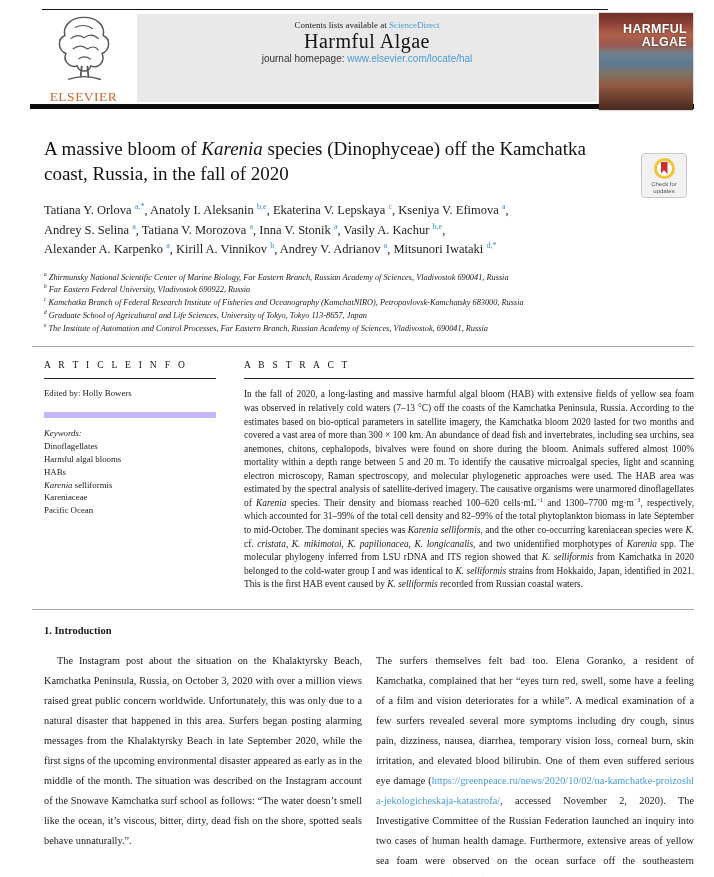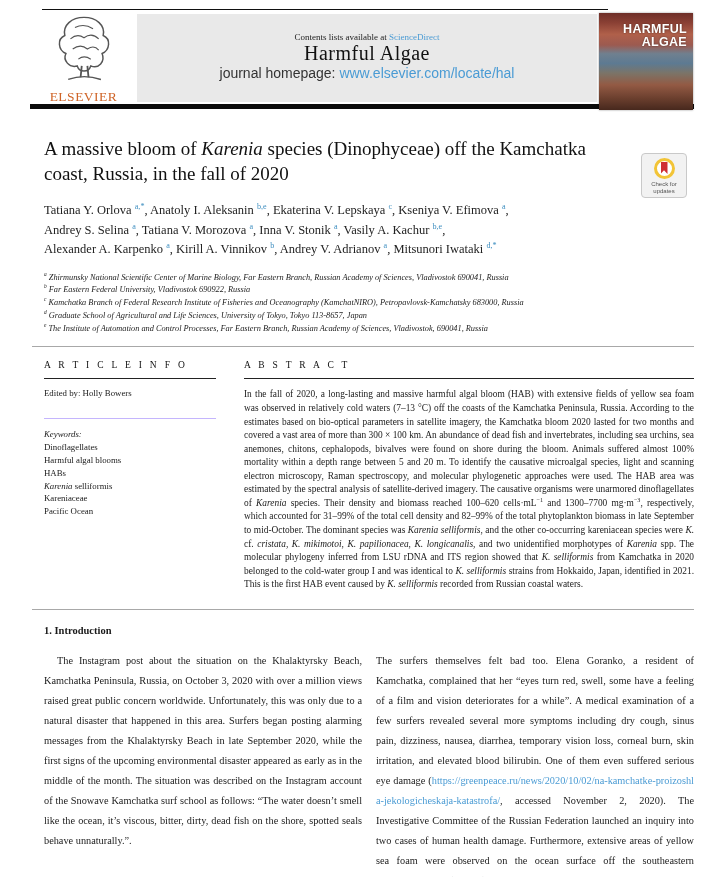--- a/index.html
+++ b/index.html
@@ -8,24 +8,24 @@
   .link{color:#4a9bd4;}
   sup{font-size:65%;vertical-align:super;line-height:0;}
   
   .running-head{padding-top:10px;text-align:center;font-size:8px;color:#333;}
   
   .banner{margin:9px 20px 0 30px;position:relative;}
   .banner-topline{margin-left:12px;width:566px;border-top:1.2px solid #111;}
   .banner-row{display:flex;margin-top:4px;height:88px;}
   .logo-col{width:107px;background:#fff;display:flex;flex-direction:column;align-items:center;justify-content:flex-start;}
   .elsevier-wordmark{font-size:13.5px;color:#cf6427;letter-spacing:0.5px;margin-top:1px;}
-  .gray-box{flex:1;background:#e9e9e9;margin-right:97px;display:flex;flex-direction:column;align-items:center;justify-content:center;padding:6px 0 10px;}
+  .gray-box{flex:1;background:#e9e9e9;margin-right:97px;display:flex;flex-direction:column;align-items:center;justify-content:flex-start;padding:6px 0 10px;}
   .contents-line{font-size:9px;color:#222;}
   .journal-title{font-size:20px;letter-spacing:0.5px;color:#111;}
-  .homepage-line{font-family:"Liberation Sans",sans-serif;font-size:14px;color:#333;}
+  .homepage-line{font-family:"Liberation Sans",sans-serif;font-size:10px;color:#333;}
   .black-bar{height:5px;background:#0b0b0b;margin-top:2px;}
   .cover{position:absolute;right:1px;top:4px;width:94px;height:97px;background:
     linear-gradient(180deg,#6e2f28 0%,#8a4034 10%,#b0604a 22%,#9c5a50 33%,#70808f 42%,#5d7a92 52%,#7b7468 62%,#935a44 74%,#6b3f2e 88%,#47281d 100%);
     box-shadow:0 0 2px rgba(0,0,0,.4);}
   .cover-title{position:absolute;top:10px;right:6px;text-align:right;color:#fff;font-family:"Liberation Sans",sans-serif;font-weight:bold;font-size:12.5px;line-height:13px;letter-spacing:0.3px;text-shadow:0 0 2px rgba(0,0,0,.5);}
   
   .article-title{margin:27px 95px 0 44px;font-size:19px;line-height:25px;color:#111;font-family:Liberation Serif, serif;}
   .check-badge{position:absolute;right:27px;top:153px;width:40px;border:1px solid #c9c9c9;border-radius:4px;background:#f2f2f2;text-align:center;padding:4px 2px 3px;}
   .badge-ring{width:15px;height:15px;border:3px solid #f2c437;border-radius:50%;background:#fff;margin:0 auto;position:relative;}
   .badge-pin{position:absolute;left:4px;top:1px;width:7px;height:12px;background:#cf2e31;clip-path:polygon(0 0,100% 0,100% 100%,50% 68%,0 100%);}
@@ -33,21 +33,21 @@
   
   .authors{margin:15px 20px 0 44px;font-size:12.5px;line-height:19.5px;color:#222;}
   .authors sup{color:#3f8fc0;}
   .affiliations{margin:12px 20px 0 44px;font-size:8.3px;line-height:12.8px;color:#222;}
   .affiliations sup{font-style:italic;}
   
   .info-abstract{margin:11px 20px 0 32px;border-top:1px solid #a8a8a8;border-bottom:1px solid #a8a8a8;display:flex;padding:13px 0 17px 12px;}
   .info-col{width:172px;margin-right:28px;flex:none;}
   .abs-col{flex:1;}
   .sec-heading{font-size:9.5px;letter-spacing:2.8px;color:#111;padding-bottom:8px;border-bottom:1px solid #222;}
-  .edited{font-size:8.8px;padding:9px 0 20px;border-bottom:1px solid #c4b5fd;}
+  .edited{font-size:8.8px;padding:9px 0 14px;border-bottom:6px solid #c4b5fd;}
   .keywords{margin-top:9px;font-size:8.8px;line-height:12.8px;}
   .kw-label{font-style:italic;}
   .abstract-body{margin-top:9px;font-size:9.4px;line-height:13.55px;text-align:justify;}
   
   .intro{margin:15px 20px 0 44px;}
   .intro-heading{font-size:10.5px;font-weight:bold;margin-bottom:15px;}
   .intro-cols{display:flex;gap:14px;}
   .col{width:318px;font-size:10.3px;line-height:20px;text-align:justify;}
   .indent{text-indent:13px;}
   .col .link{word-break:break-all;}

